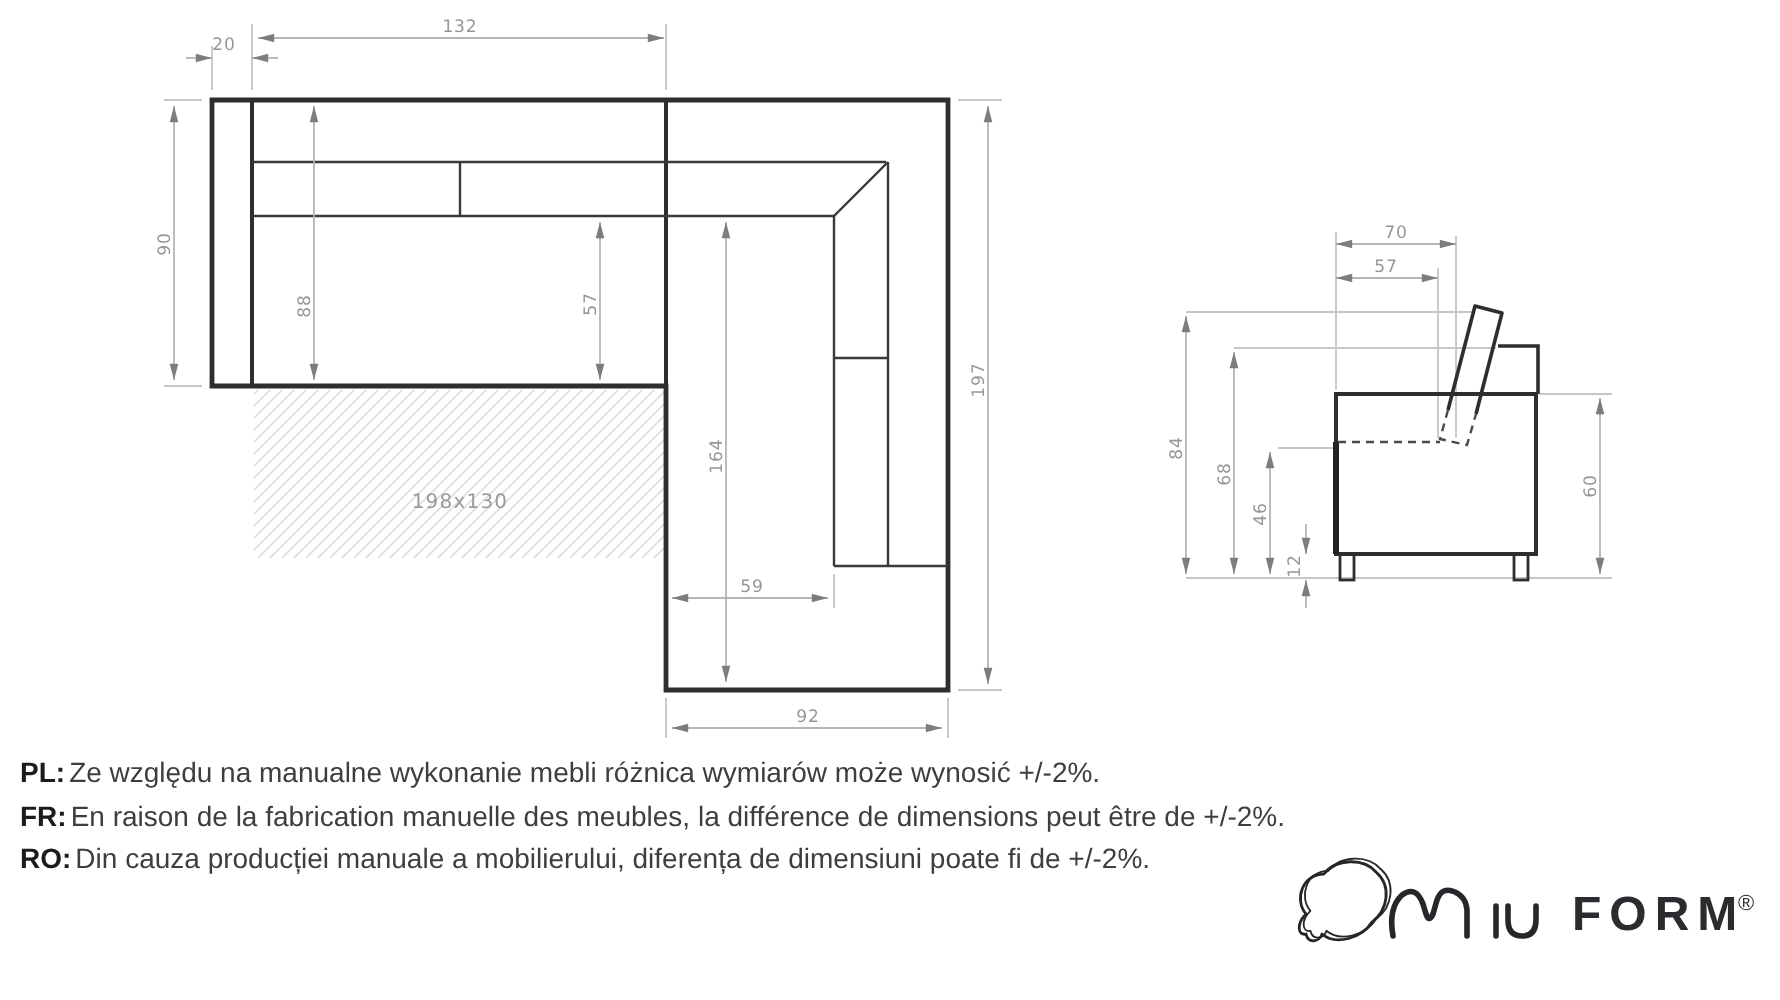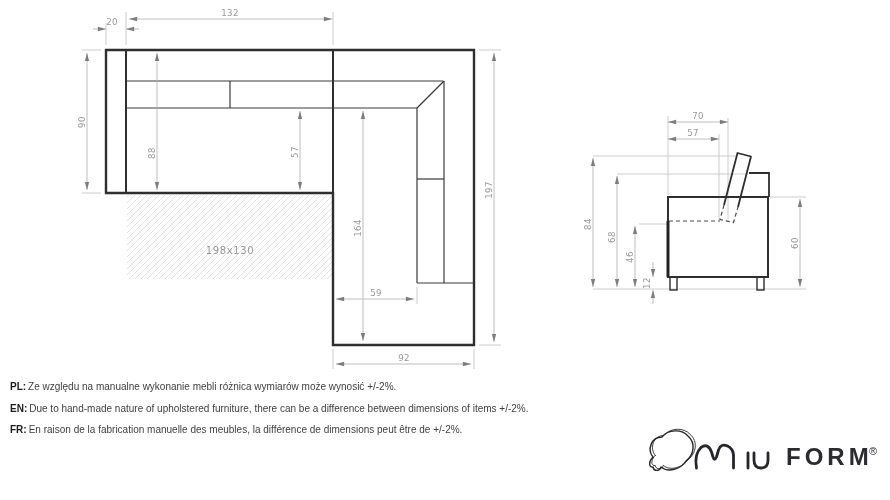--- a/index.html
+++ b/index.html
@@ -7,21 +7,21 @@
   svg{position:absolute;left:0;top:0;}
   .outline{fill:none;stroke:#2e2e2e;stroke-width:2.4;}
   .thick{stroke:#2e2e2e;stroke-width:2;}
   .inner{stroke:#3a3a3a;stroke-width:1.2;fill:none;}
   .ext{stroke:#c6c6c6;stroke-width:0.9;}
   .dimline{stroke:#b5b5b5;stroke-width:0.9;fill:none;}
   .dash{stroke:#4a4a4a;stroke-width:1.2;fill:none;stroke-dasharray:4 3;}
   .dim{font-family:"DejaVu Sans",sans-serif;font-size:8.6px;fill:#979797;letter-spacing:0.4px;text-anchor:middle;}
   .area{font-family:"DejaVu Sans",sans-serif;font-size:10px;fill:#9a9a9a;letter-spacing:0.6px;text-anchor:middle;}
   .disclaimers{position:absolute;left:10px;top:376px;width:640px;}
-  .disclaimers p{margin:0;font-size:10px;line-height:21.7px;color:#3e3e3e;}
+  .disclaimers p{margin:0;font-size:14px;line-height:21.7px;color:#3e3e3e;}
   .disclaimers b{color:#1c1c1c;margin-right:2px;}
   .logo-form{font-family:"Liberation Sans",sans-serif;font-weight:bold;font-size:24px;letter-spacing:4px;fill:#2b2b30;}
   .logo-reg{font-family:"Liberation Sans",sans-serif;font-size:11px;fill:#2b2b30;}
   .logo-stroke{fill:none;stroke:#26262b;stroke-linecap:round;stroke-linejoin:round;}
 </style>
 </head>
 <body>
 
 <svg width="890" height="375" viewBox="0 0 890 375">
   <defs>
@@ -140,22 +140,22 @@
       <text class="dim" x="650" y="283" transform="rotate(-90 650 283)">12</text>
 
       <line class="dimline" x1="800" y1="199" x2="800" y2="287" marker-start="url(#arr)" marker-end="url(#arr)"></line>
       <text class="dim" x="798" y="243" transform="rotate(-90 798 243)">60</text>
     </g>
   </g>
 </svg>
 
 <div class="disclaimers">
   <p><b>PL:</b><span>Ze względu na manualne wykonanie mebli różnica wymiarów może wynosić +/-2%.</span></p>
-  <p><b>EN:</b><span>Due to hand-made nature of upholstered furniture, there can be a difference between dimensions of items +/-2%.</span></p>
   <p><b>FR:</b><span>En raison de la fabrication manuelle des meubles, la différence de dimensions peut être de +/-2%.</span></p>
+  <p><b>RO:</b><span>Din cauza producției manuale a mobilierului, diferența de dimensiuni poate fi de +/-2%.</span></p>
 </div>
 
 <svg style="left:640px;top:424px;" width="250" height="62" viewBox="0 0 250 62">
   <g>
     <path class="logo-stroke" stroke-width="1.4" d="M13,33 C7,26 11,13 22,13 C28,5 42,5 48,12 C56,19 54,31 46,37 C41,45 28,49 21,43 C20,47 14,48 13,43 C9,44 8,38 13,33 Z"></path>
     <path class="logo-stroke" stroke-width="0.9" transform="translate(2.2,-1.6)" d="M13,33 C7,26 11,13 22,13 C28,5 42,5 48,12 C56,19 54,31 46,37 C41,45 28,49 21,43 C20,47 14,48 13,43 C9,44 8,38 13,33 Z"></path>
   </g>
   <g>
     <path class="logo-stroke" stroke-width="2.8" d="M56.5,44 Q54,30 61,23.5 Q68,18.5 71.5,28 L73,33 Q74.5,37.5 76.5,33 L78.5,26 Q81,19 87.5,22 Q93,24.5 93.5,31 L93.5,44"></path>
     <path class="logo-stroke" stroke-width="2.8" d="M108,29 L108,44"></path>

